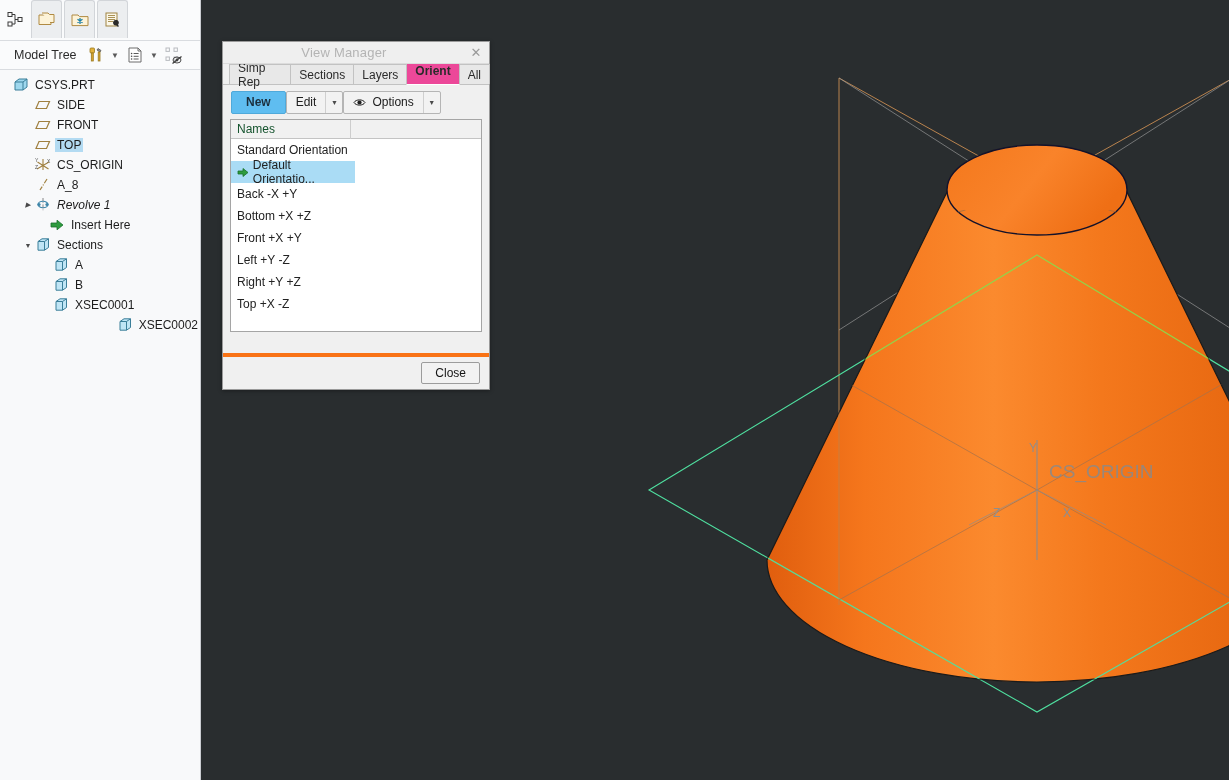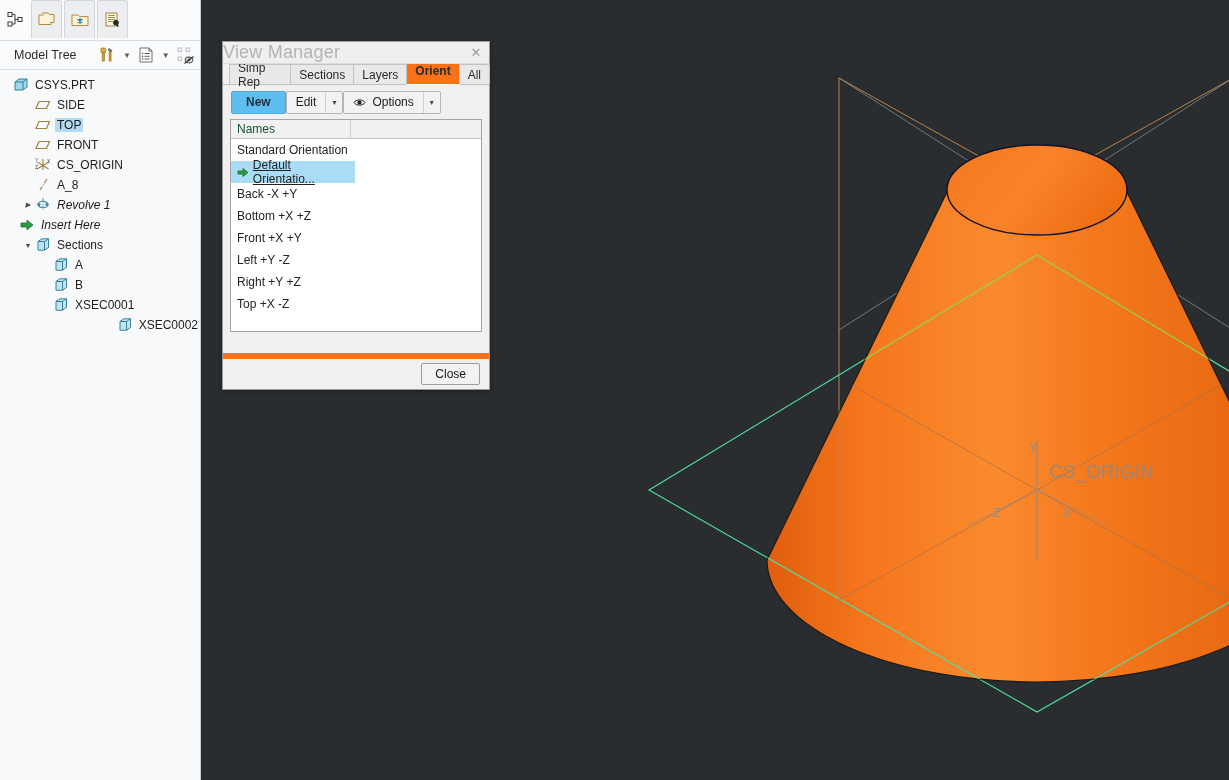--- a/index.html
+++ b/index.html
@@ -60,21 +60,21 @@
     display: flex;
     align-items: center;
     padding: 0 4px;
     background: #fafbfc;
     gap: 2px;
   }
   #mt-title {
     font-size: 12.5px;
     color: #2b2b2b;
     margin-left: 10px;
-    margin-right: 18px;
+    margin-right: 6px;
     white-space: nowrap;
   }
   .mt-ico { width: 22px; height: 22px; display:flex; align-items:center; justify-content:center; }
   .mt-caret {
     width: 13px; height: 20px;
     display: flex; align-items: center; justify-content: center;
     font-size: 8px; color: #5a5a5a;
   }
 
   
@@ -126,21 +126,22 @@
   }
   #vm-titlebar {
     height: 22px;
     background: #efefef;
     border-bottom: 1px solid #dcdcdc;
     display: flex; align-items: center;
     position: relative;
   }
   #vm-title {
     flex: 1;
-    font-size: 18px;
+    text-align: center;
+    font-size: 13px;
     color: #b4b4b4;
     letter-spacing: .2px;
   }
   #vm-close {
     width: 22px; height: 20px;
     display: flex; align-items: center; justify-content: center;
     font-size: 13px; color: #9a9a9a;
     margin-right: 2px;
   }
   #vm-tabs {
@@ -156,21 +157,21 @@
     padding: 0 8px;
     display: flex; align-items: center;
     font-size: 12px;
     color: #2b2b2b;
     background: #e8e8e8;
     border: 1px solid #c2c2c2;
     border-bottom: none;
     margin-right: -1px;
   }
   .vm-tab.active {
-    background: #f97316;
+    background: #ec4899;
     font-weight: bold;
     border-bottom: 1px solid #ffffff;
     margin-bottom: -1px;
     height: 29px;
   }
   #vm-buttons {
     height: 34px;
     display: flex;
     align-items: center;
     padding: 0 8px;
@@ -243,27 +244,26 @@
     color: #222;
   }
   .vm-item .arrow-ico {
     width: 13px; height: 12px;
     margin-right: 3px;
     display: inline-flex; align-items: center; justify-content: center;
   }
   .vm-item.selected {
     background: #aadcf5;
     width: 124px;
-    text-decoration: underline;
   }
   #vm-footer {
     position: absolute;
     left: 0; right: 0; bottom: 0;
     height: 36px;
-    border-top: 6px solid #f97316;
+    border-top: 4px solid #f97316;
     display: flex;
     align-items: center;
     justify-content: flex-end;
     padding-right: 9px;
   }
   #btn-close {
     background: #f2f2f2;
     border: 1px solid #9c9c9c;
     border-radius: 2px;
     height: 22px;
@@ -365,30 +365,30 @@
           </span>
           <span class="tw-label">SIDE</span>
         </div>
         <div class="tree-row" style="padding-left: 22px;">
           <span class="tw-exp"></span>
           <span class="tw-ico">
             <svg width="16" height="16" viewBox="0 0 16 16">
               <path d="M4 4.5 L14.5 4.5 L11.5 11.5 L1 11.5 Z" fill="none" stroke="#a08040" stroke-width="1.2"></path>
             </svg>
           </span>
+          <span class="tw-label">FRONT</span>
+        </div>
+        <div class="tree-row" style="padding-left: 22px;">
+          <span class="tw-exp"></span>
+          <span class="tw-ico">
+            <svg width="16" height="16" viewBox="0 0 16 16">
+              <path d="M4 4.5 L14.5 4.5 L11.5 11.5 L1 11.5 Z" fill="none" stroke="#a08040" stroke-width="1.2"></path>
+            </svg>
+          </span>
           <span class="tw-label sel">TOP</span>
-        </div>
-        <div class="tree-row" style="padding-left: 22px;">
-          <span class="tw-exp"></span>
-          <span class="tw-ico">
-            <svg width="16" height="16" viewBox="0 0 16 16">
-              <path d="M4 4.5 L14.5 4.5 L11.5 11.5 L1 11.5 Z" fill="none" stroke="#a08040" stroke-width="1.2"></path>
-            </svg>
-          </span>
-          <span class="tw-label">FRONT</span>
         </div>
         <div class="tree-row" style="padding-left: 22px;">
           <span class="tw-exp"></span>
           <span class="tw-ico">
             <svg width="16" height="16" viewBox="0 0 16 16">
               <path d="M8 2 L8 13 M2 12 L14 5 M2.5 5 L13.5 12" stroke="#a08040" stroke-width="1.1" fill="none"></path>
               <text x="0" y="5" font-size="5" fill="#555" font-family="Liberation Sans">Y</text>
               <text x="0" y="12" font-size="5" fill="#555" font-family="Liberation Sans">Z</text>
               <text x="12" y="5.5" font-size="5" fill="#555" font-family="Liberation Sans">X</text>
             </svg>
@@ -409,21 +409,21 @@
           <span class="tw-ico">
             <svg width="16" height="16" viewBox="0 0 16 16">
               <ellipse cx="8" cy="7.5" rx="5" ry="3.2" fill="none" stroke="#3d85a8" stroke-width="1.1"></ellipse>
               <circle cx="4" cy="7.5" r="1.6" fill="#3d85a8"></circle>
               <circle cx="12" cy="7.5" r="1.6" fill="#3d85a8"></circle>
               <path d="M8 1 L8 14" stroke="#6a6a6a" stroke-width=".8" stroke-dasharray="3 1.3 .8 1.3"></path>
             </svg>
           </span>
           <span class="tw-label">Revolve 1</span>
         </div>
-        <div class="tree-row" style="padding-left: 6px; font-style: italic;">
+        <div class="tree-row" style="padding-left: 36px;">
           <span class="tw-exp"></span>
           <span class="tw-ico">
             <svg width="16" height="16" viewBox="0 0 16 16">
               <path d="M2 6 L8 6 L8 3.2 L14 8 L8 12.8 L8 10 L2 10 Z" fill="#2e9b3e" stroke="#18702a" stroke-width=".8"></path>
             </svg>
           </span>
           <span class="tw-label">Insert Here</span>
         </div>
         <div class="tree-row" style="padding-left: 22px;">
           <span class="tw-exp">▼</span>

